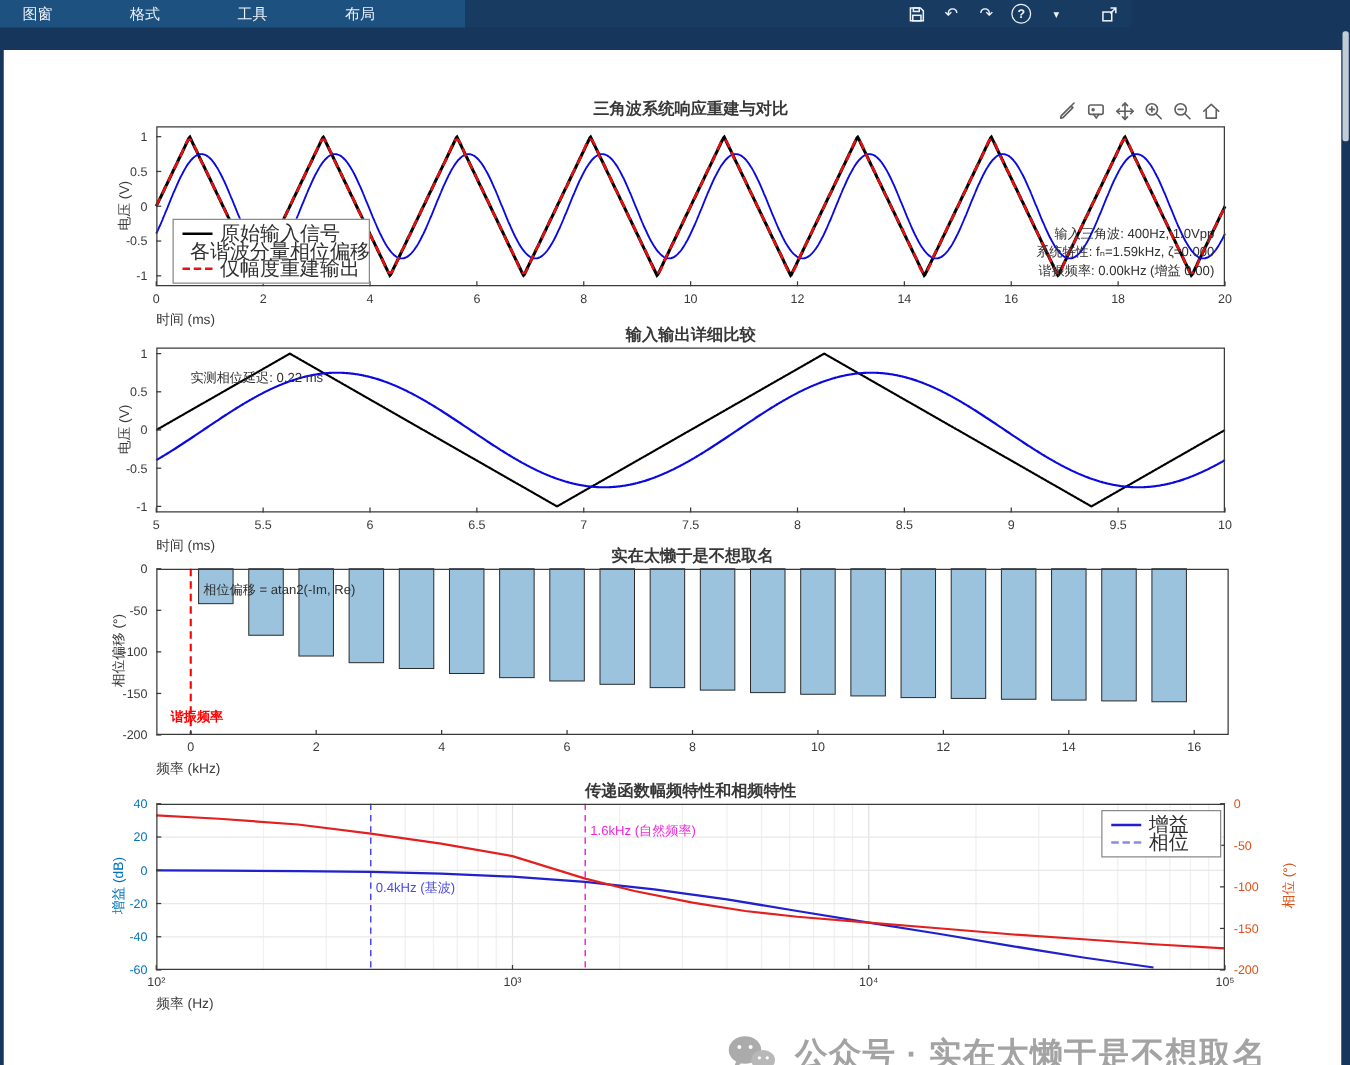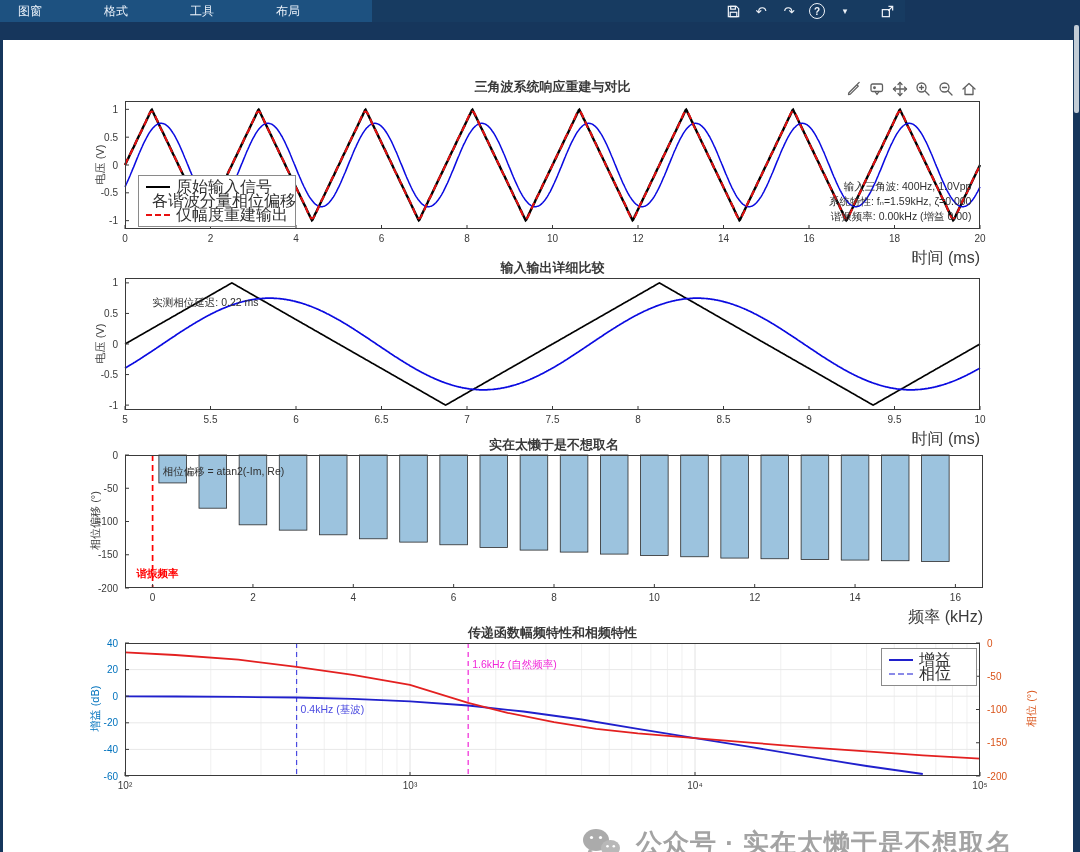--- a/index.html
+++ b/index.html
@@ -14,21 +14,21 @@
   .wicon svg{display:block;}
   .help-circ{width:14px;height:14px;border:1.3px solid #eef2f8;border-radius:50%;font-size:10px;font-weight:bold;display:inline-flex;align-items:center;justify-content:center;}
   .caret{font-size:9px;}
   .content{position:absolute;left:3px;top:16px;width:1070px;height:822px;background:#ffffff;margin-top:24px;}
   .scroll-thumb{position:absolute;right:1px;top:25px;width:5px;height:88px;background:#c2ccd6;border-radius:2px;}
   
   .chart{position:absolute;background:#fff;}
   .chart svg{overflow:visible;position:absolute;left:0;top:0;}
   svg text{font-family:"Liberation Sans","DejaVu Sans",sans-serif;}
   .ctitle{position:absolute;text-align:center;font-size:13px;font-weight:bold;color:#383838;}
-  .xlabel{position:absolute;text-align:right;font-size:16px;color:#3a3a3a;}
+  .xlabel{position:absolute;text-align:left;font-size:11px;color:#3a3a3a;}
   .ylabel{position:absolute;width:140px;text-align:center;font-size:11px;color:#3a3a3a;transform:rotate(-90deg);}
   
   .legend{position:absolute;background:#fff;border:1px solid #8a8a8a;padding:4px 7px;box-sizing:border-box;}
   .lrow{display:flex;align-items:center;height:14px;}
   .lrow .sw{display:inline-block;width:24px;margin-right:6px;}
   .lrow .lt{font-size:16px;color:#303030;white-space:nowrap;}
   
   .axtb{position:absolute;display:flex;gap:6px;align-items:center;}
   .axtb .tbtn{width:17px;height:17px;display:flex;align-items:center;justify-content:center;cursor:pointer;}
   .axtb svg{stroke:#5f5f5f;fill:none;stroke-width:1.3;stroke-linecap:round;stroke-linejoin:round;}
@@ -80,20 +80,21 @@
 
     <div class="ylabel" style="left:27px;top:117px;">电压 (V)</div>
     <div class="ylabel" style="left:27px;top:296px;">电压 (V)</div>
     <div class="ylabel" style="left:22px;top:473px;">相位偏移 (°)</div>
     <div class="ylabel" style="left:22px;top:661px;color:#0072bd;">增益 (dB)</div>
     <div class="ylabel" style="left:958px;top:661px;color:#d95319;">相位 (°)</div>
 
     <div class="xlabel" style="left:122px;top:208px;width:855px;">时间 (ms)</div>
     <div class="xlabel" style="left:122px;top:389px;width:855px;">时间 (ms)</div>
     <div class="xlabel" style="left:122px;top:567px;width:858px;">频率 (kHz)</div>
+    <div class="xlabel" style="left:122px;top:755px;width:855px;">频率 (Hz)</div>
 
     <div class="axtb" style="left:842px;top:40px;">
       <span class="tbtn">
         <svg width="16" height="16" viewBox="0 0 16 16">
             <path d="M2.5 13.5 l1.8 -0.4 8 -8 -1.4 -1.4 -8 8z"></path>
             <path d="M11.6 3 l1.6 -1.6"></path>
           </svg>
       </span>
       <span class="tbtn">
         <svg width="16" height="16" viewBox="0 0 16 16">

